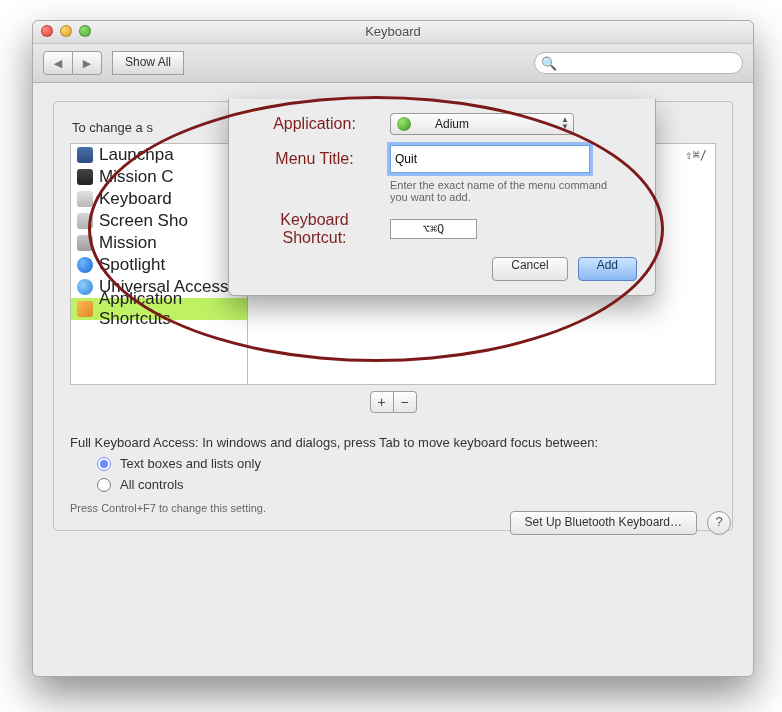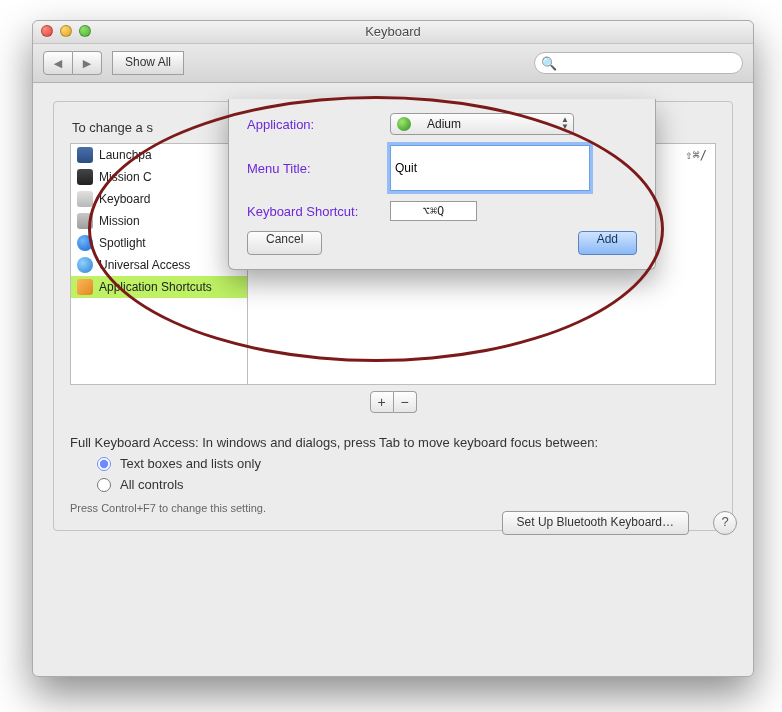--- a/index.html
+++ b/index.html
@@ -29,59 +29,59 @@
            border:1px solid #9e9e9e;border-radius:0;font-size:12px;color:#333;line-height:20px}
   .tb-spacer{flex:1}
   .search{width:195px;height:20px;border:1px solid #b7b7b7;border-radius:11px;
            background:#fff;display:flex;align-items:center;padding:0 6px;gap:4px;color:#999}
   .search input{border:none;outline:none;flex:1;font-size:12px;background:transparent}
   .content{position:relative;padding:18px 20px}
   .framebox{border:1px solid #c3c3c3;border-radius:4px;padding:14px 16px 16px;background:#ececec}
   .intro{font-size:13px;color:#333;margin:4px 2px 8px}
   .panes{display:flex;gap:0}
   .listpane{width:176px;height:240px;border:1px solid #bdbdbd;background:#fff;overflow:hidden}
-  .litem{display:flex;align-items:center;gap:6px;padding:2px 6px;height:18px;font-size:12px;color:#222}
+  .litem{display:flex;align-items:center;gap:6px;padding:2px 6px;height:18px;font-size:17px;color:#222}
   .litem.sel{background:#bef264}
   .ico{width:16px;height:16px;border-radius:3px;display:inline-block;flex-shrink:0}
   .rightpane{flex:1;height:240px;border:1px solid #bdbdbd;border-left:none;background:#fff;position:relative}
   .rp-row{position:absolute;right:8px;top:4px;font-size:12px;color:#555;font-family:Menlo,monospace}
   .pmseg{display:flex}
   .pmbtn{width:22px;height:20px;background:linear-gradient(#fefefe,#e6e6e6);
          border:1px solid #9e9e9e;display:flex;align-items:center;justify-content:center;font-size:14px;color:#444}
   .pmbtn:first-child{border-radius:4px 0 0 4px}
   .pmbtn:last-child{border-left:0;border-radius:0 4px 4px 0}
   .pmwrap{display:flex;justify-content:center;margin-top:6px}
   .fka{margin-top:22px}
   .radio-row{display:flex;align-items:flex-end;gap:6px;margin-left:22px;margin-top:4px;font-size:13px}
   input[type=radio]{width:14px;height:14px;accent-color:#6b8bff}
   .hint{font-size:11px;color:#666;margin-top:10px}
-  .footer{position:absolute;right:16px;bottom:14px;display:flex;align-items:center;gap:24px}
+  .footer{position:absolute;right:22px;bottom:14px;display:flex;align-items:center;gap:10px}
   .macbtn{height:22px;padding:0 14px;background:linear-gradient(#fdfdfd,#e4e4e4);
           border:1px solid #9a9a9a;border-radius:4px;font-size:12px;color:#333;line-height:20px;white-space:nowrap}
   .helpbtn{width:22px;height:22px;border:1px solid #9a9a9a;border-radius:50%;
            background:linear-gradient(#fdfdfd,#e4e4e4);text-align:center;line-height:20px;font-size:13px;color:#555}
   
   .dialog{position:absolute;left:195px;top:78px;width:390px;
           background:#ececec;border:1px solid #a6a6a6;border-top:none;border-radius:0 0 6px 6px;
           box-shadow:0 12px 28px rgba(0,0,0,.35);padding:14px 18px 14px 18px;z-index:20}
   .drow{display:flex;align-items:center;margin-bottom:10px}
-  .dlabel{width:135px;text-align:left;padding-right:8px;font-size:13px;color:#6d28d9}
+  .dlabel{width:135px;text-align:center;padding-right:8px;font-size:16px;color:#7f1d1d}
   .dval{flex:1}
   .popup{width:170px;height:20px;border:1px solid #9a9a9a;border-radius:4px;
          background:linear-gradient(#fefefe,#e6e6e6);display:flex;align-items:center;
-         padding:0 6px;font-size:12px;color:#222;gap:16px;position:relative}
+         padding:0 6px;font-size:12px;color:#222;gap:24px;position:relative}
   .popup .arrows{position:absolute;right:4px;top:2px;font-size:8px;color:#555;display:flex;flex-direction:column;line-height:7px}
   .adot{width:14px;height:14px;border-radius:50%;background:radial-gradient(circle at 35% 35%,#9fe86d,#2e8b1f);flex-shrink:0}
   .textin{width:190px;height:18px;border:1px solid #9a9a9a;background:#fff;font-size:12px;
-          padding:13px 4px;outline:none}
+          padding:4px 4px;outline:none}
   .textin.focus{box-shadow:0 0 0 3px rgba(94,158,255,.6);border-color:#6aa2e6}
   .subhint{font-size:11px;color:#666;margin:-4px 0 8px 143px;max-width:220px}
   .shortcutbox{width:85px;height:18px;border:1px solid #9a9a9a;background:#fff;
                text-align:center;font-size:12px;font-family:Menlo,monospace;line-height:18px}
-  .dbtns{display:flex;justify-content:space-between;gap:10px;margin-top:8px}
+  .dbtns{display:flex;justify-content:flex-end;gap:10px;margin-top:8px}
   .dbtn{height:22px;padding:0 18px;border:1px solid #9a9a9a;border-radius:4px;
         background:linear-gradient(#fdfdfd,#e4e4e4);font-size:12px;color:#333}
   .dbtn.default{background:linear-gradient(#cfe4ff,#8ab8f5);border-color:#5a82c2;color:#10345f}
   .oval{position:absolute;left:55px;top:75px;width:570px;height:260px;border:3px solid #7c1a1a;border-radius:50%;
         z-index:30;pointer-events:none}
 </style>
 </head>
 <body>
 
 <div class="stage">
@@ -126,20 +126,24 @@
                 <span class="ico" style="background:linear-gradient(#4a6fa8,#2c4d84)"></span>
                 <span>Launchpa</span>
               </div>
             <div class="litem">
                 <span class="ico" style="background:linear-gradient(#444,#222)"></span>
                 <span>Mission C</span>
               </div>
             <div class="litem">
                 <span class="ico" style="background:linear-gradient(#e0e0e0,#b8b8b8)"></span>
                 <span>Keyboard</span>
+              </div>
+            <div class="litem">
+                <span class="ico" style="background:linear-gradient(#d7d7d7,#b0b0b0)"></span>
+                <span>Screen Sho</span>
               </div>
             <div class="litem">
                 <span class="ico" style="background:linear-gradient(#c7c7c7,#9e9e9e)"></span>
                 <span>Mission</span>
               </div>
             <div class="litem">
                 <span class="ico" style="background:radial-gradient(circle at 35% 35%,#6fb7ff,#1464d0);border-radius:50%"></span>
                 <span>Spotlight</span>
               </div>
             <div class="litem">
@@ -200,20 +204,21 @@
               </span>
           </div>
         </div>
       </div>
       <div class="drow">
         <div class="dlabel">Menu Title:</div>
         <div class="dval">
           <input class="textin focus" value="Quit" style="">
         </div>
       </div>
+      <div class="subhint">Enter the exact name of the menu command you want to add.</div>
       <div class="drow">
         <div class="dlabel">Keyboard Shortcut:</div>
         <div class="dval">
           <div class="shortcutbox"><span>⌥⌘Q</span></div>
         </div>
       </div>
       <div class="dbtns">
         <div class="dbtn"><span>Cancel</span></div>
         <div class="dbtn default"><span>Add</span></div>
       </div>

